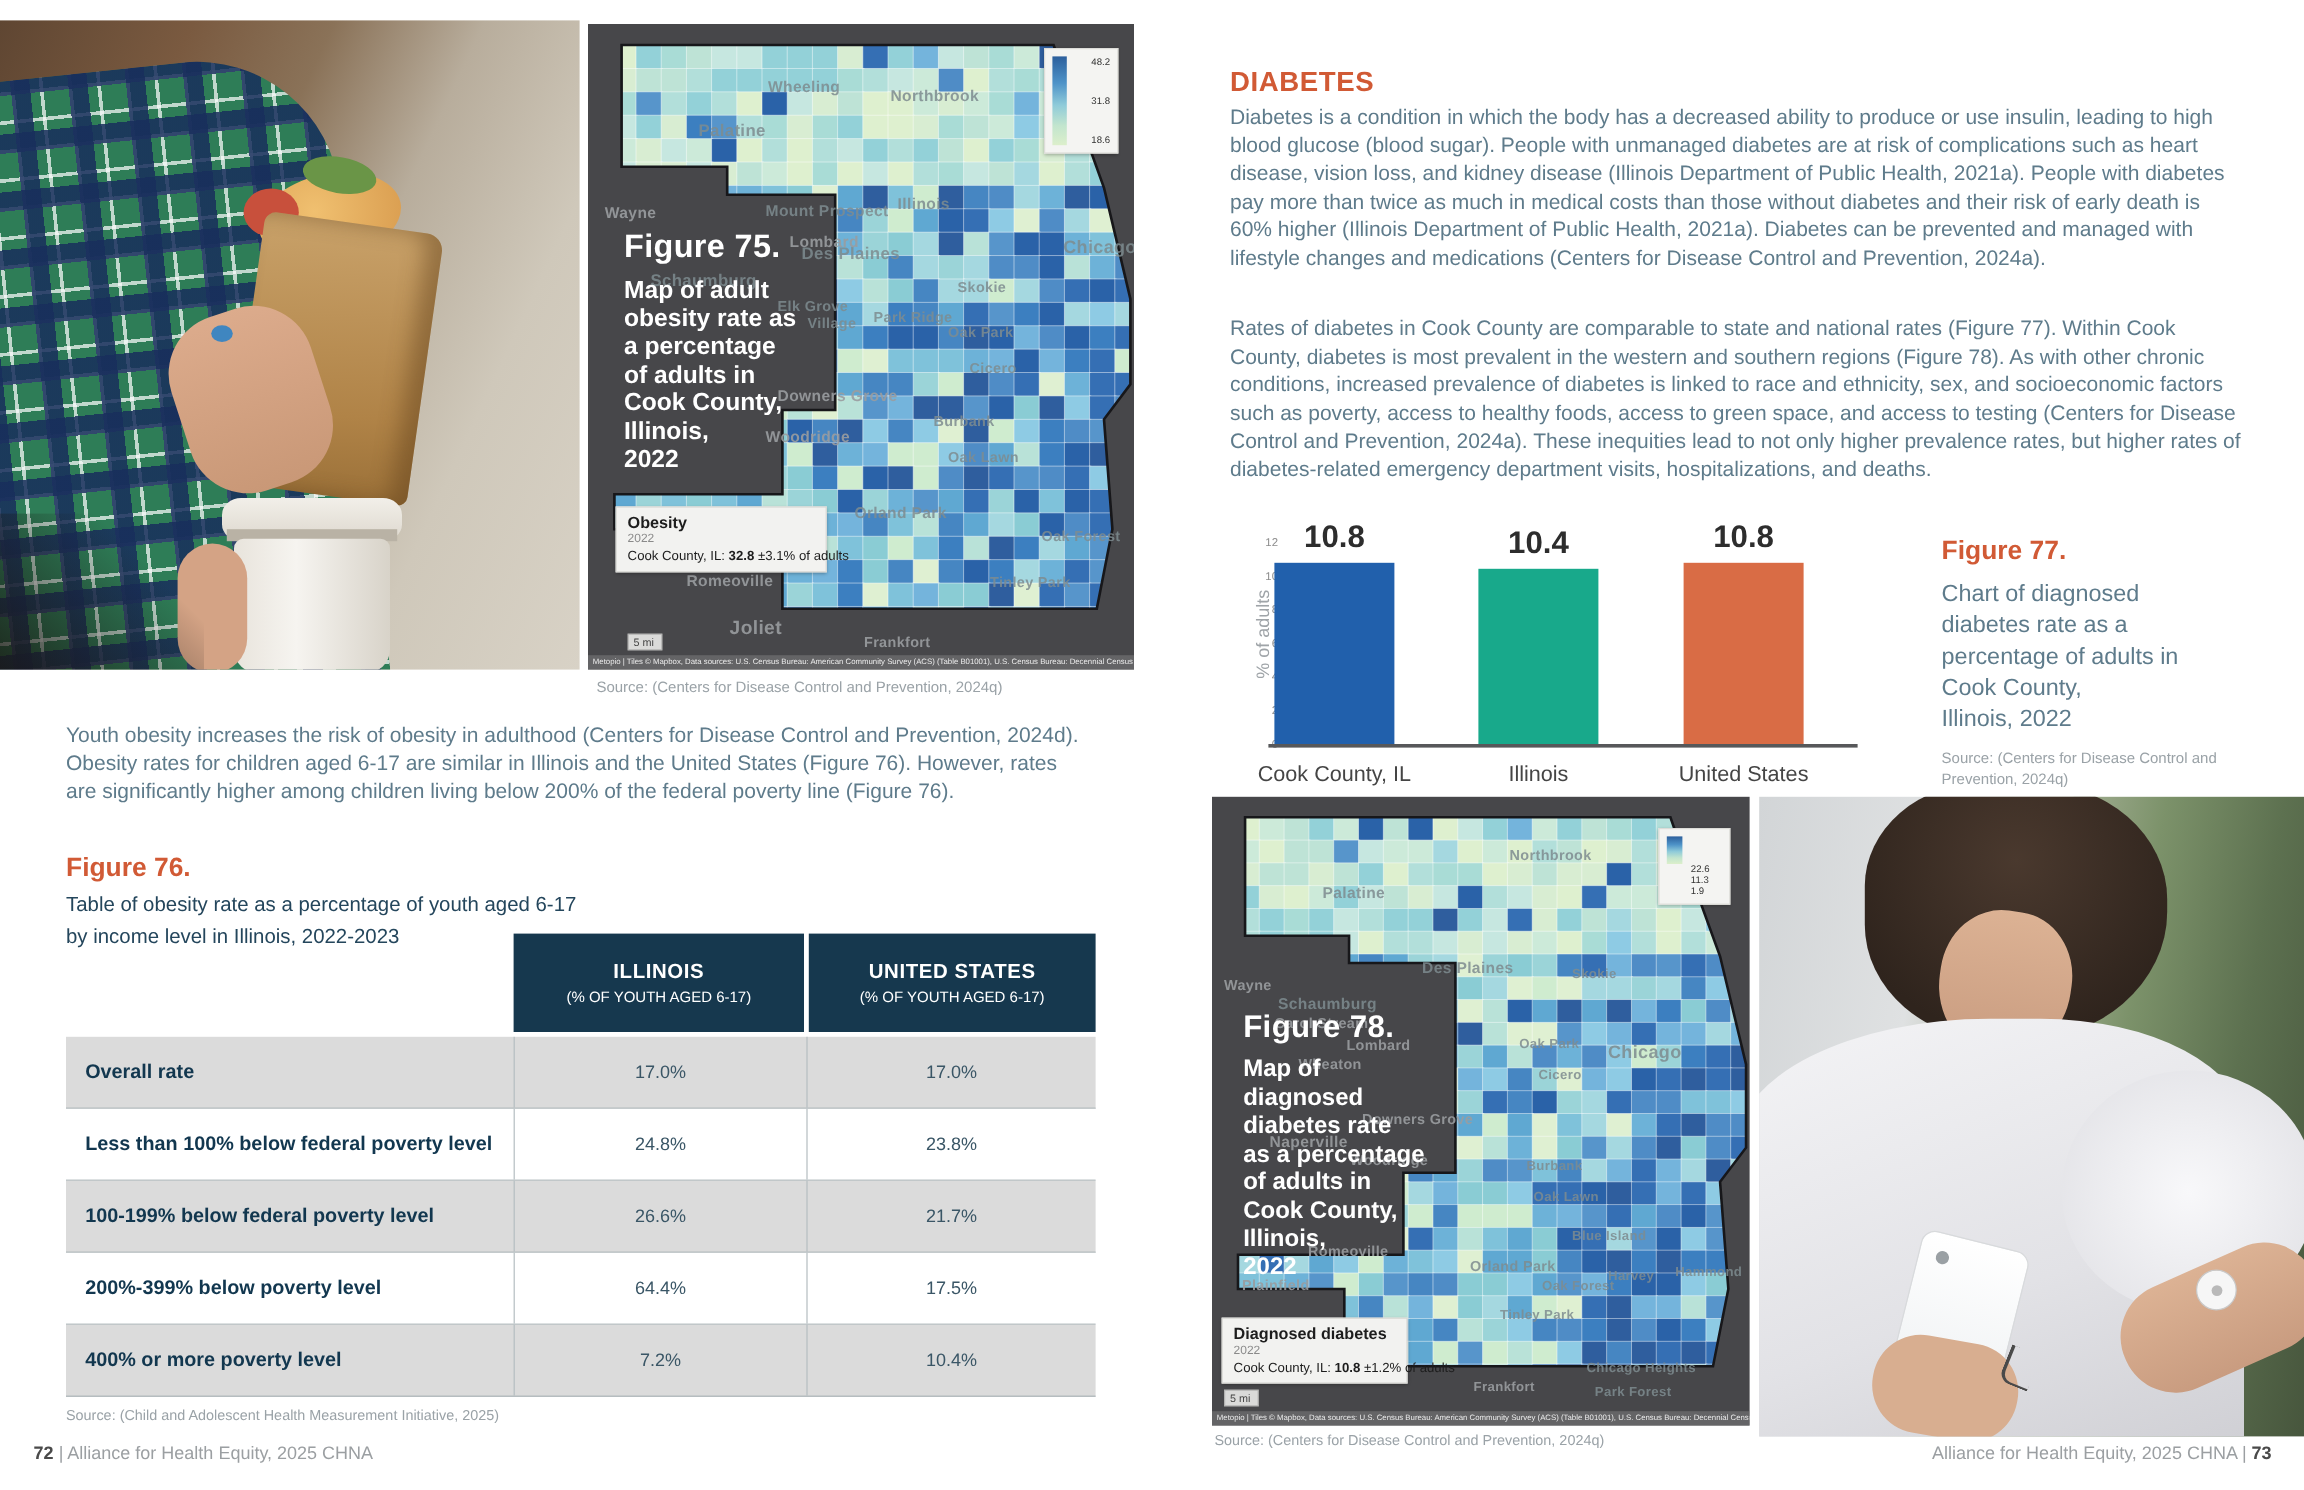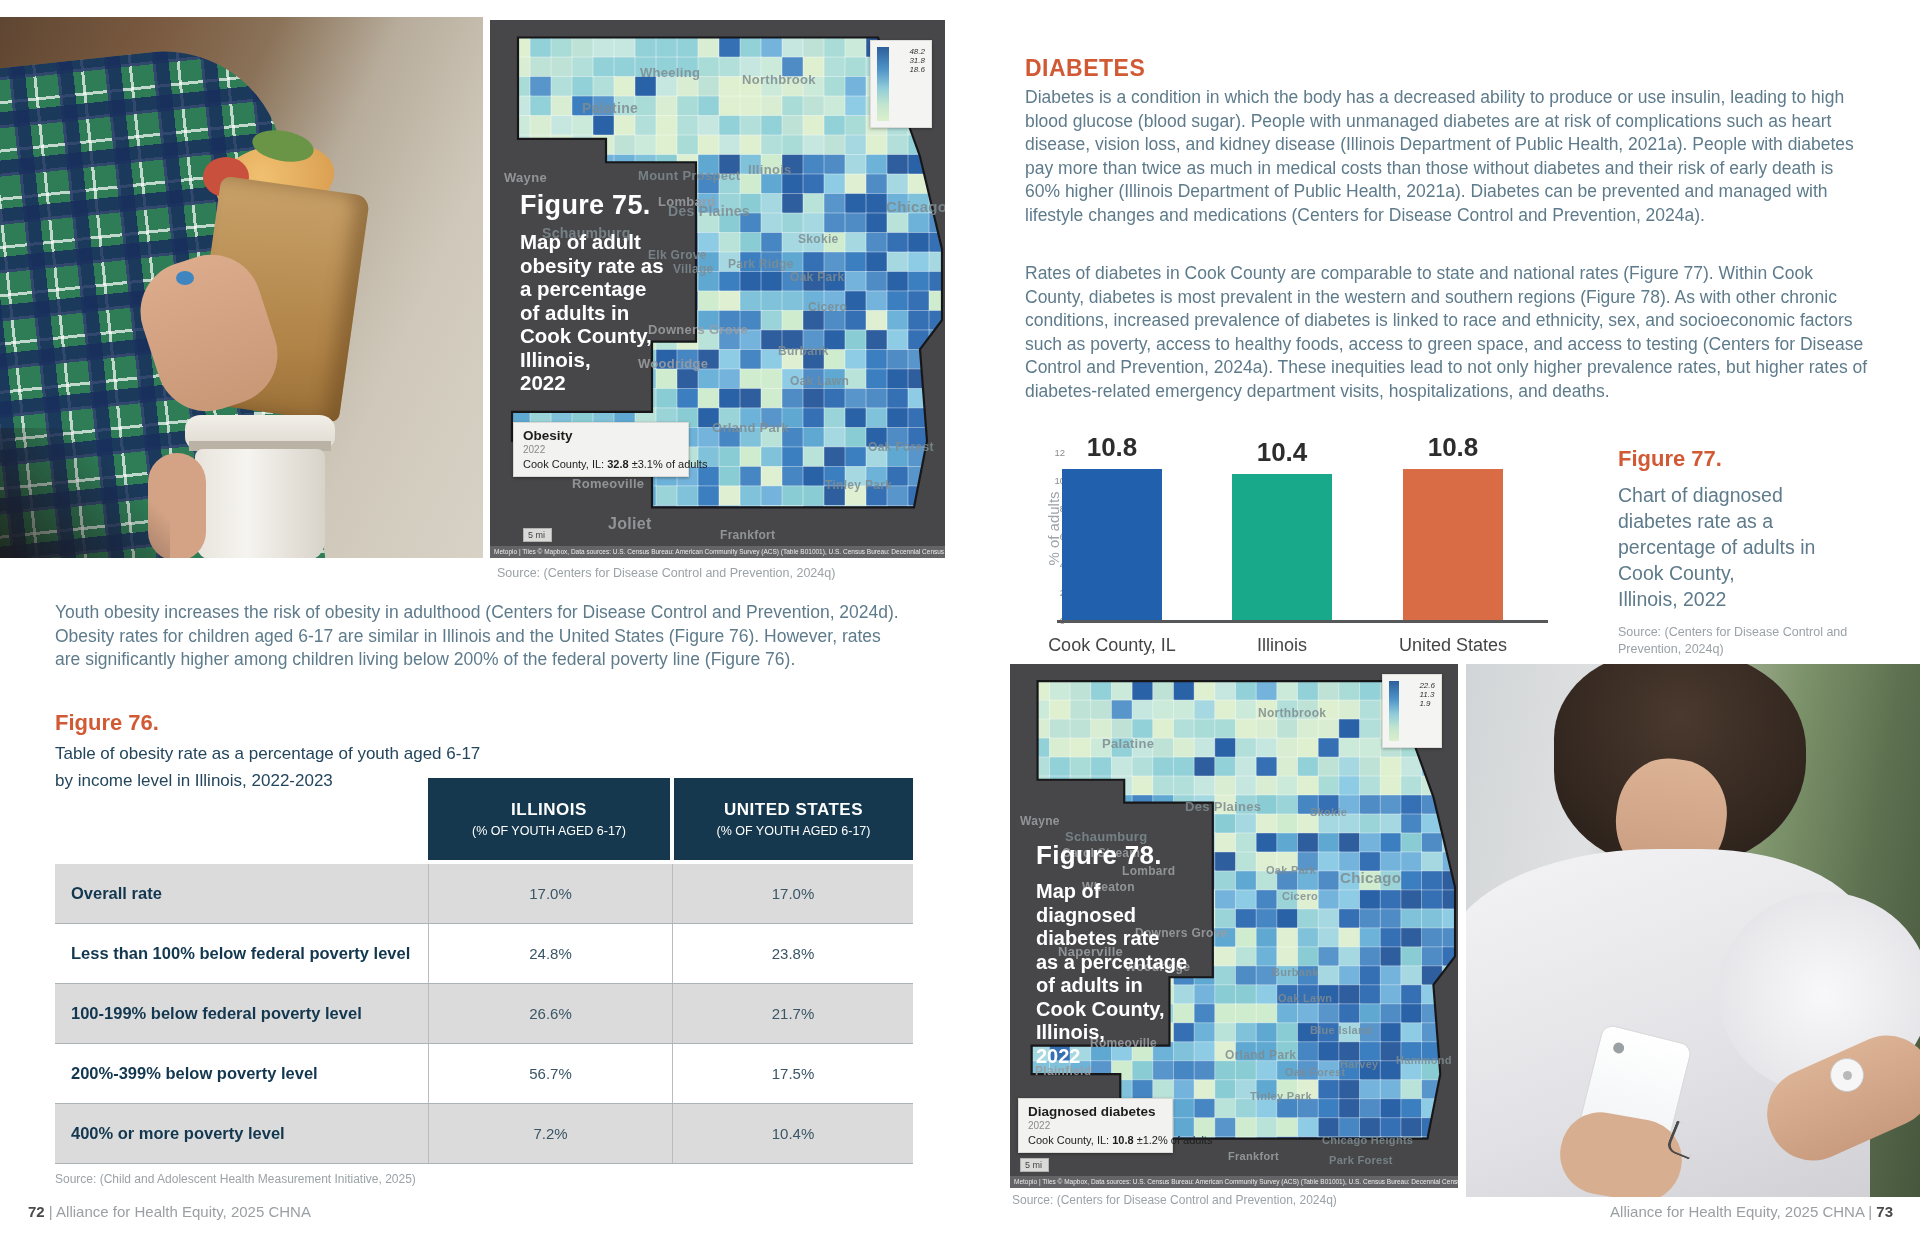--- a/index.html
+++ b/index.html
@@ -22,22 +22,22 @@
   .map-caption .mc-title{font-size:27px;font-weight:800;letter-spacing:.3px;}
   .map-caption .mc-lines{margin-top:9px;font-size:20.5px;line-height:23.5px;font-weight:600;}
   .map-legend{position:absolute;z-index:6;background:#F2F2F0;border:1px solid #d8d8d4;
               box-shadow:0 1px 3px rgba(0,0,0,.35);padding:5px 9px 6px 9px;white-space:nowrap;}
   .lg-title{font-size:13.5px;font-weight:bold;color:#1d1d1d;}
   .lg-year{font-size:10px;color:#8a8a8a;margin:1px 0 3px 0;}
   .lg-stat{font-size:11px;color:#1d1d1d;}
   .cbar{position:absolute;z-index:6;background:#F4F4F2;border:1px solid #dcdcd8;
         box-shadow:0 1px 3px rgba(0,0,0,.3);display:flex;padding:6px;}
   .cbar-grad{width:13px;height:100%;background:linear-gradient(180deg,#2C5F9C 0%,#4E93C8 30%,#8FCBD9 55%,#C2E5CE 78%,#DCEFCB 100%);}
-  .cbar-labels{display:flex;flex-direction:column;justify-content:flex-start;
-               margin-left:20px;font-size:8px;color:#333;font-style:italic;}
+  .cbar-labels{display:flex;flex-direction:column;justify-content:space-between;
+               margin-left:20px;font-size:8px;color:#333;}
   .map-scale{position:absolute;z-index:6;background:rgba(244,244,242,.85);color:#444;
              font-size:9px;padding:1px 6px 1px 4px;border:1px solid rgba(120,120,120,.4);}
   .map-attr{position:absolute;z-index:6;left:0;right:0;bottom:0;height:12px;
             background:rgba(130,130,130,.5);color:#ECECEC;font-size:6.5px;line-height:12px;
             padding-left:4px;white-space:nowrap;overflow:hidden;}
   .maplabel{position:absolute;z-index:4;color:#7E8C90;opacity:.85;font-weight:600;
             letter-spacing:.3px;white-space:nowrap;}
   .maplabel.dark{color:#9A9DA0;opacity:.9;font-weight:600;}
 
   
@@ -912,21 +912,21 @@
         <div class="tcell-val">24.8%</div>
         <div class="tcell-val last">23.8%</div>
       </div>
       <div class="trow gray">
         <div class="tcell-label">100-199% below federal poverty level</div>
         <div class="tcell-val">26.6%</div>
         <div class="tcell-val last">21.7%</div>
       </div>
       <div class="trow white">
         <div class="tcell-label">200%-399% below poverty level</div>
-        <div class="tcell-val">56.7%</div>
+        <div class="tcell-val">64.4%</div>
         <div class="tcell-val last">17.5%</div>
       </div>
       <div class="trow gray">
         <div class="tcell-label">400% or more poverty level</div>
         <div class="tcell-val">7.2%</div>
         <div class="tcell-val last">10.4%</div>
       </div>
     </div>
   </div>
   <div class="src" style="left:55px;top:1172px;font-size:12px;">Source: (Child and Adolescent Health Measurement Initiative, 2025)</div>
@@ -1666,21 +1666,21 @@
           <div>Map of</div>
           <div>diagnosed</div>
           <div>diabetes rate</div>
           <div>as a percentage</div>
           <div>of adults in</div>
           <div>Cook County,</div>
           <div>Illinois,</div>
           <div>2022</div>
         </div>
     </div>
-    <div class="cbar" style="left:372px;top:10px;width:60px;height:74px;">
+    <div class="cbar" style="left:372px;top:26px;width:60px;height:64px;flex-direction:column;">
       <div class="cbar-grad"></div>
       <div class="cbar-labels">
         <span>22.6</span>
         <span>11.3</span>
         <span>1.9</span>
       </div>
     </div>
     <div class="map-legend" style="left:8px;top:434px;width:155px;">
       <div class="lg-title">Diagnosed diabetes</div>
       <div class="lg-year">2022</div>

